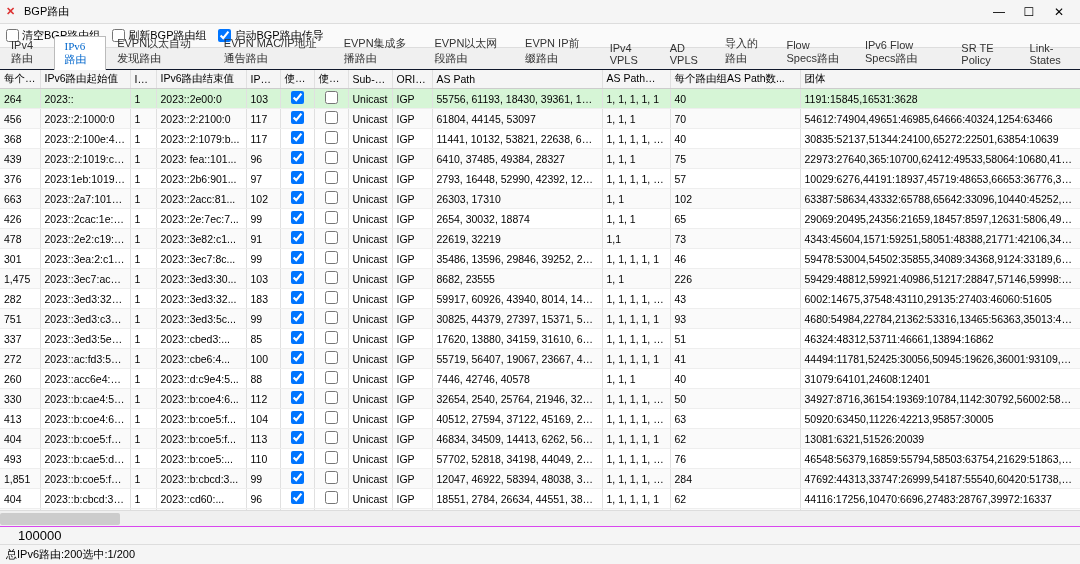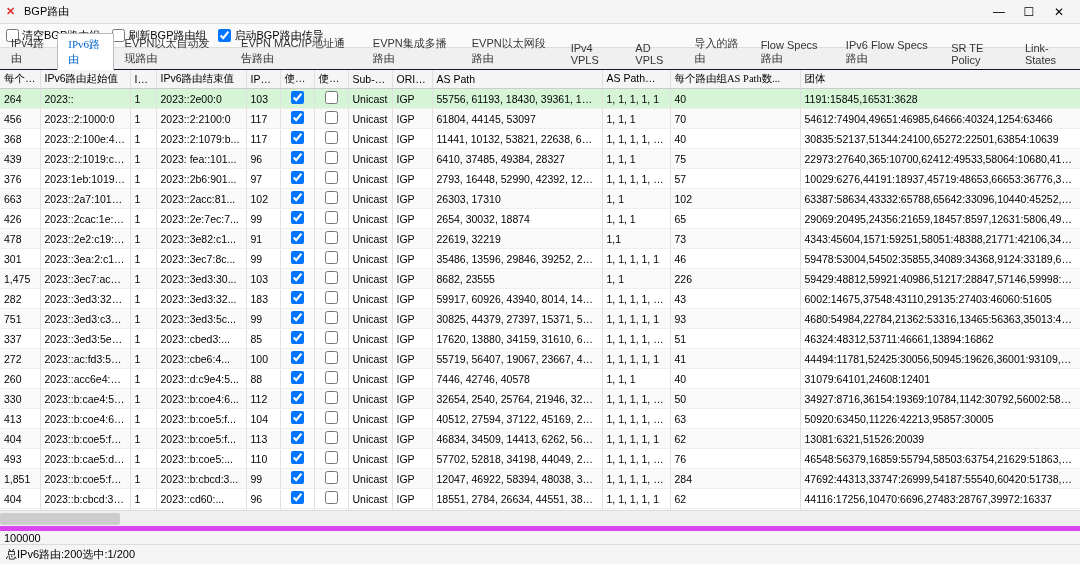--- a/index.html
+++ b/index.html
@@ -16,21 +16,21 @@
     .tab.active { background: #fff; border-color: #bbb; color: #06c; position: relative; top: 1px; font-family: Liberation Serif, serif; }
     .table-wrap { flex: 1; overflow: auto; position: relative; }
     table { border-collapse: collapse; width: 100%; table-layout: fixed; }
     th, td { border-right: 1px solid #e0e0e0; border-bottom: 1px solid #eee; padding: 2px 4px; text-align: left; font-size: 10.5px; white-space: nowrap; overflow: hidden; text-overflow: ellipsis; height: 18px; }
     th { background: #f5f5f5; font-weight: normal; border-bottom: 1px solid #ccc; position: sticky; top: 0; }
     tbody tr:nth-child(even) { background: #fafafa; }
     tbody tr.sel { background: #d6f5d6; }
     .chk { width: 13px; height: 13px; }
     .hscroll { height: 16px; background: #f0f0f0; border-top: 1px solid #ddd; position: relative; }
     .hscroll .thumb { position: absolute; left: 0; top: 2px; width: 120px; height: 12px; background: #ccc; border-radius: 2px; }
-    .pager { height: 18px; padding: 1px 4px; font-size: 11px; background: #f5f5f5; border-top: 5px solid #d946ef; }
+    .pager { height: 18px; padding: 1px 18px; font-size: 13px; background: #f5f5f5; border-top: 1px solid #d946ef; }
     .statusbar { height: 20px; padding: 2px 6px; font-size: 11px; background: #f5f5f5; border-top: 1px solid #ddd; }
   </style>
 </head>
 <body>
 
 <div class="window">
   <div class="titlebar">
     <span class="icon">✕</span>
     <span class="title">BGP路由</span>
     <span class="wbtn">—</span>
@@ -53,20 +53,21 @@
       </label>
   </div>
 
   <div class="tabs" id="tabs">
       <span class="tab">IPv4路由</span>
       <span class="tab active">IPv6路由</span>
       <span class="tab">EVPN以太自动发现路由</span>
       <span class="tab">EVPN MAC/IP地址通告路由</span>
       <span class="tab">EVPN集成多播路由</span>
       <span class="tab">EVPN以太网段路由</span>
+      <span class="tab">EVPN IP前缀路由</span>
       <span class="tab">IPv4 VPLS</span>
       <span class="tab">AD VPLS</span>
       <span class="tab">导入的路由</span>
       <span class="tab">Flow Specs路由</span>
       <span class="tab">IPv6 Flow Specs路由</span>
       <span class="tab">SR TE Policy</span>
       <span class="tab">Link-States</span>
     </div>
 
   <div class="table-wrap">
@@ -77,21 +78,21 @@
             <th style="width: 90px;">IPv6路由起始值</th>
             <th style="width: 26px;">IPv6...</th>
             <th style="width: 90px;">IPv6路由结束值</th>
             <th style="width: 34px;">IPv6...</th>
             <th style="width: 34px;">使用会...</th>
             <th style="width: 34px;">使能L...</th>
             <th style="width: 44px; margin-left: 24px;">Sub-AFI</th>
             <th style="width: 40px;">ORIGIN</th>
             <th style="width: 170px;">AS Path</th>
             <th style="width: 68px;">AS Path跳变步长</th>
-            <th style="width: 130px; font-family: Liberation Serif, serif;">每个路由组AS Path数...</th>
+            <th style="width: 130px;">每个路由组AS Path数...</th>
             <th style="width: 280px;">团体</th>
           </tr>
         </thead>
       <tbody id="body">
           <tr class="sel">
             <td>264</td>
             <td>2023::</td>
             <td>1</td>
             <td>2023::2e00:0</td>
             <td>103</td>

